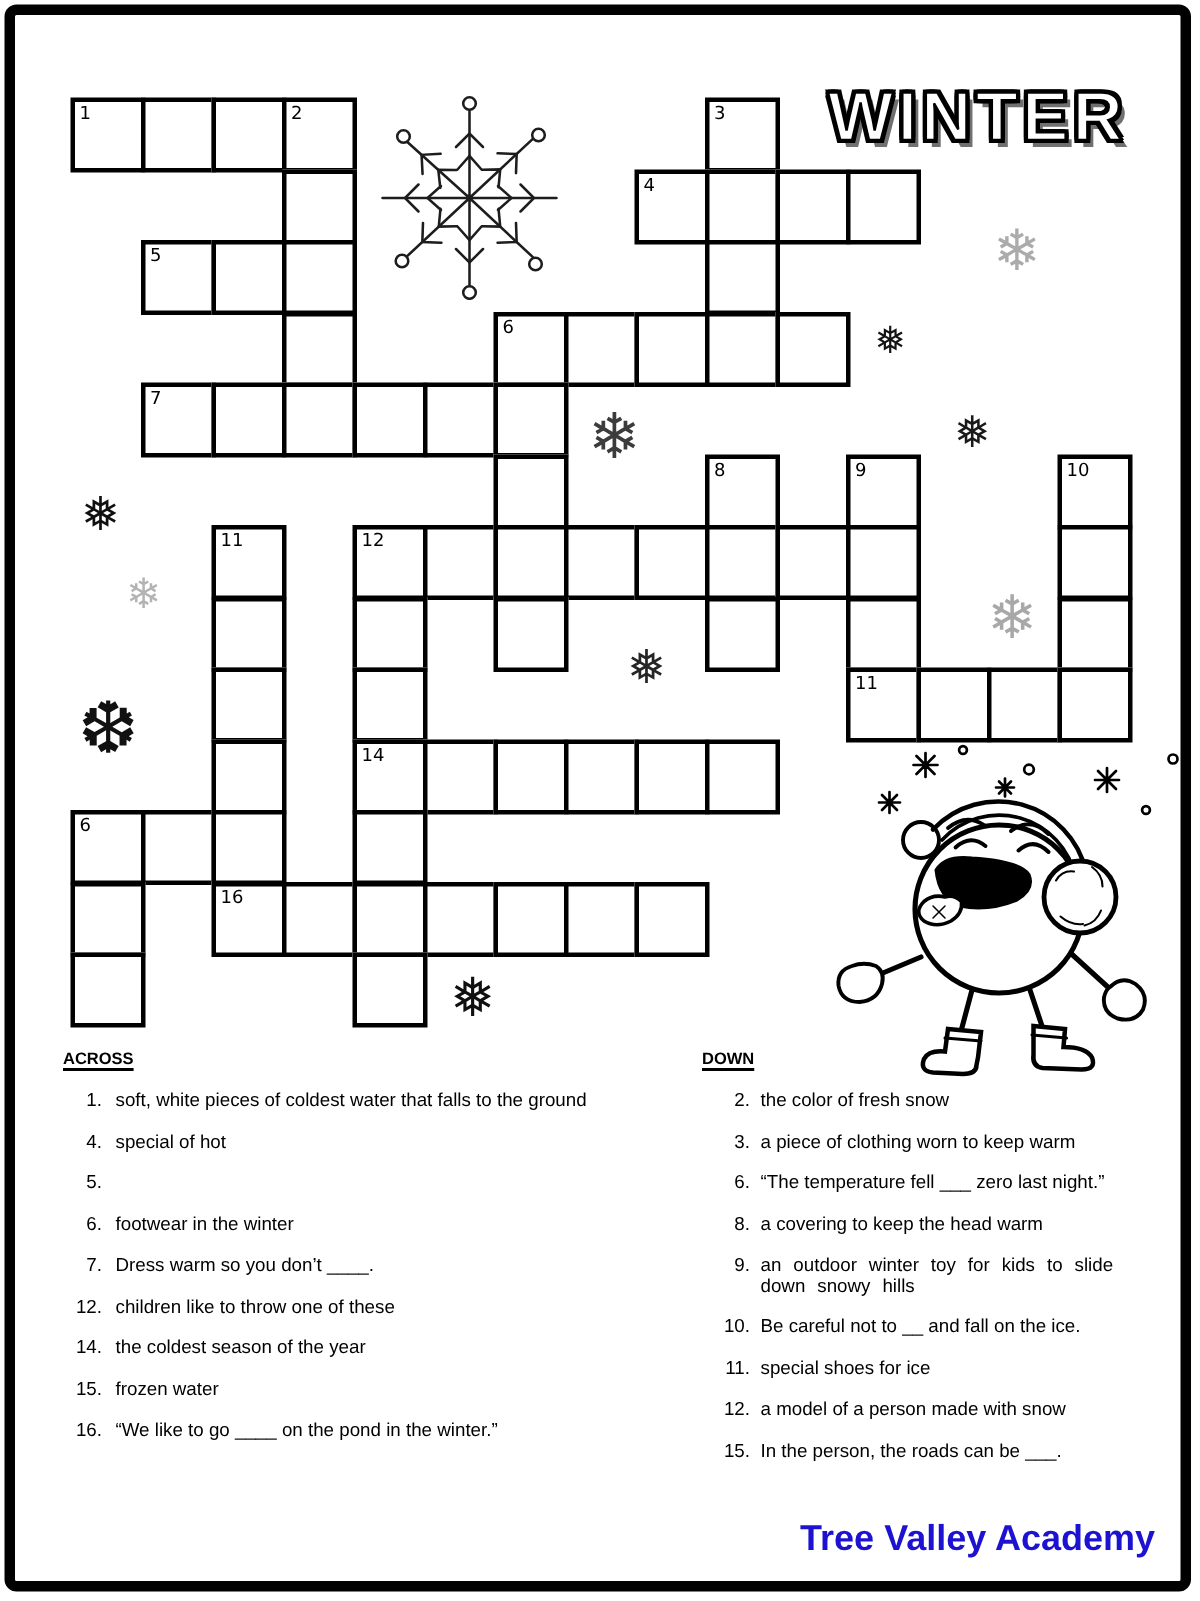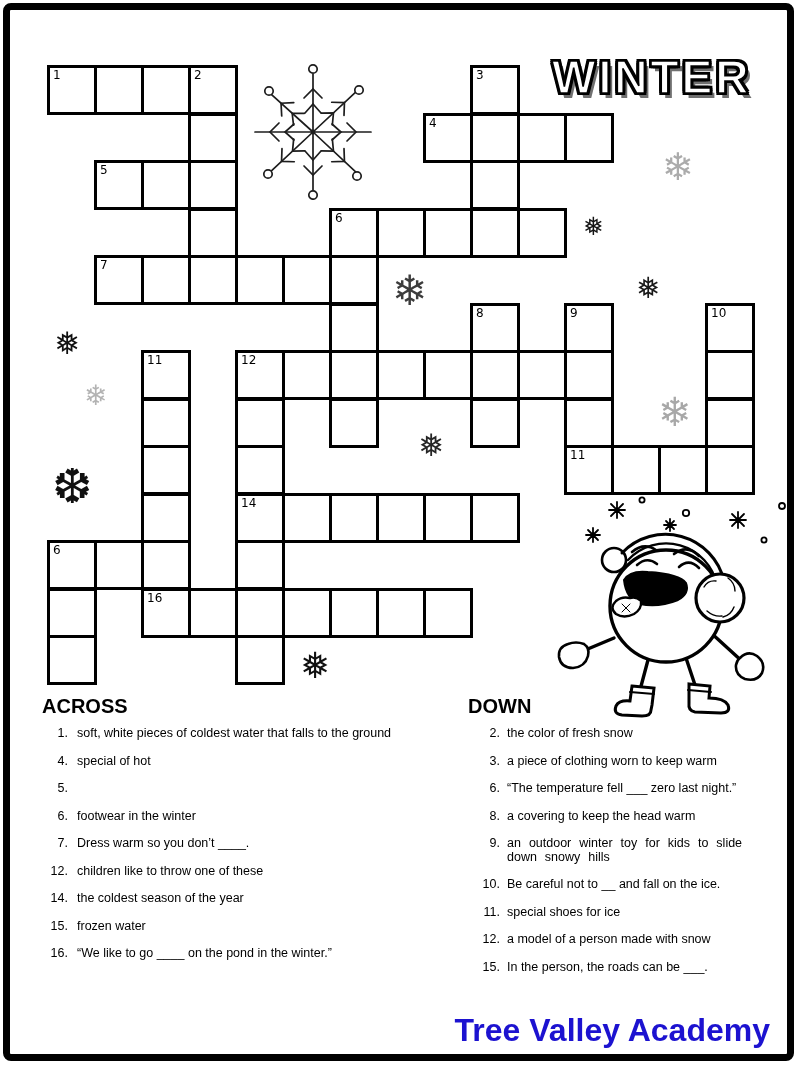--- a/index.html
+++ b/index.html
@@ -14,35 +14,35 @@
                      0 -2px 0 #000,0 2px 0 #000,-2px 0 0 #000,2px 0 0 #000,
                      4px 5px 0 #707070;}
   
   #grid{position:absolute;left:47px;top:65px;width:710px;height:624px;}
   .cell{position:absolute;width:50px;height:50px;box-sizing:border-box;
         border:3px solid #000;background:#fff;}
   .cellnum{position:absolute;top:0;left:3px;font-size:12px;line-height:15px;
            font-family:"DejaVu Sans",sans-serif;}
   
   .clues{position:absolute;font-size:12.5px;line-height:13.5px;}
-  .clues .hdr{font-weight:bold;font-size:20px;line-height:19px;
-              text-decoration-thickness:2px;
+  .clues .hdr{font-weight:bold;font-size:11px;line-height:19px;
+              text-decoration:underline;text-decoration-thickness:2px;
               text-underline-offset:3px;margin-bottom:11px;}
   .clue{display:flex;margin-bottom:14px;}
   .cnum{flex:0 0 26px;text-align:right;margin-right:9px;}
   .ctext{white-space:pre-line;}
   .across{left:42px;top:697px;width:386px;}
   .down{left:468px;top:697px;width:322px;}
   .down .cnum{flex:0 0 32px;margin-right:7px;}
   .down .clue[data-idx="4"] .ctext{word-spacing:4.5px;}
   
   .flake{position:absolute;font-family:"DejaVu Sans",sans-serif;line-height:1;
          user-select:none;}
   
-  .footer{position:absolute;right:30px;top:1012px;font-size:32px;font-weight:bold;}
+  .footer{position:absolute;right:30px;top:1012px;font-size:24px;font-weight:bold;}
   svg{display:block;}
 </style>
 </head>
 <body>
 
 <div class="page">
 
   <div class="frame"></div>
 
   <div class="title">WINTER</div>

